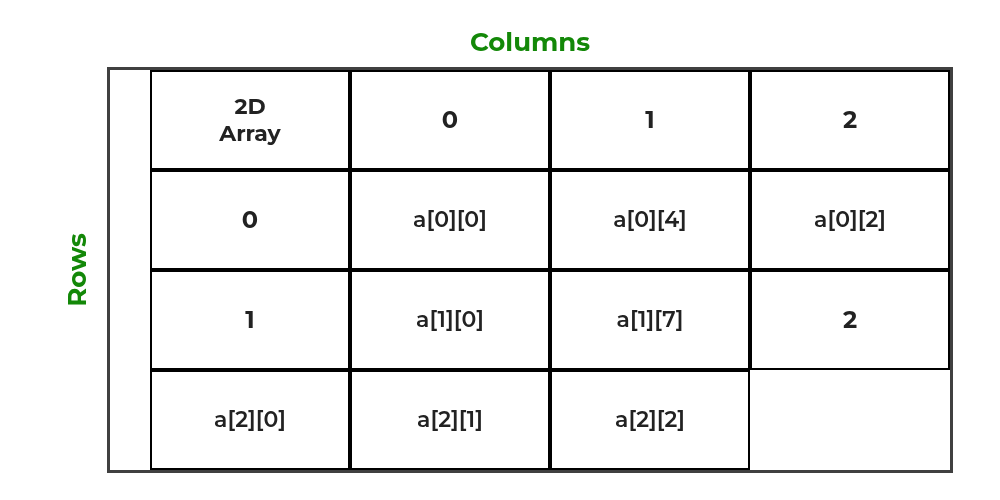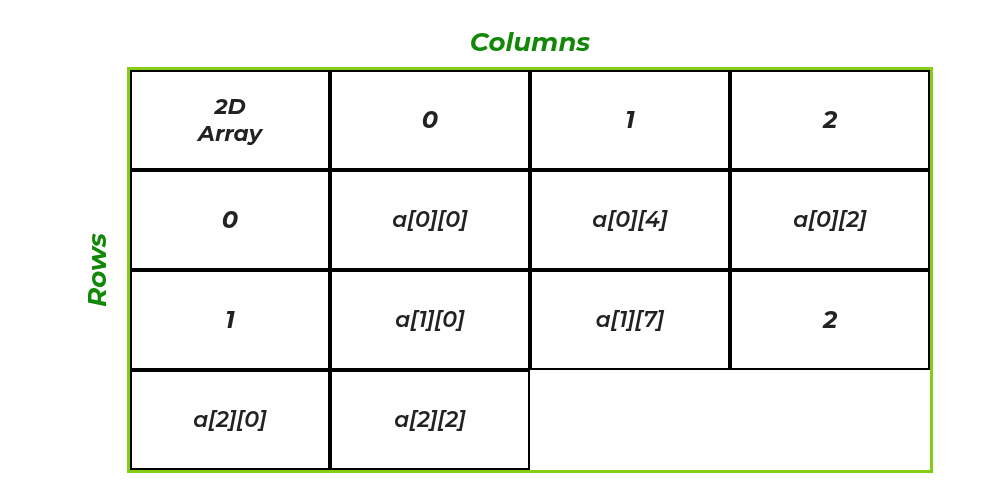--- a/index.html
+++ b/index.html
@@ -15,21 +15,20 @@
       align-items: center;
       justify-content: center;
       background: #fff;
     }
     .container {
       display: grid;
       grid-template-columns: 60px auto;
       grid-template-rows: 40px auto;
       align-items: center;
       justify-items: center;
-      font-style: italic;
     }
     .columns-label {
       grid-column: 2;
       grid-row: 1;
       color: #138808;
       font-weight: 700;
       font-size: 26px;
       padding-bottom: 10px;
     }
     .rows-label {
@@ -37,24 +36,25 @@
       grid-row: 2;
       color: #138808;
       font-weight: 700;
       font-size: 26px;
       transform: rotate(-90deg);
       white-space: nowrap;
     }
     .grid {
       grid-column: 2;
       grid-row: 2;
-      border: 3px solid #84cc16;
+      border: 3px solid #404040;
       display: grid;
       grid-template-columns: 200px 200px 200px 200px;
       grid-template-rows: 100px 100px 100px 100px;
+      padding-left: 40px;
     }
     .cell {
       border: 2px solid #000;
       display: flex;
       align-items: center;
       justify-content: center;
       font-weight: 700;
       font-size: 22px;
       color: #222;
       text-align: center;
@@ -89,15 +89,16 @@
     <div class="cell data">a[0][0]</div>
     <div class="cell data">a[0][4]</div>
     <div class="cell data">a[0][2]</div>
 
     <div class="cell header">1</div>
     <div class="cell data">a[1][0]</div>
     <div class="cell data">a[1][7]</div>
 
     <div class="cell header">2</div>
     <div class="cell data">a[2][0]</div>
+    <div class="cell data">a[2][1]</div>
     <div class="cell data">a[2][2]</div>
   </div>
 </div>
 
 </body></html>

